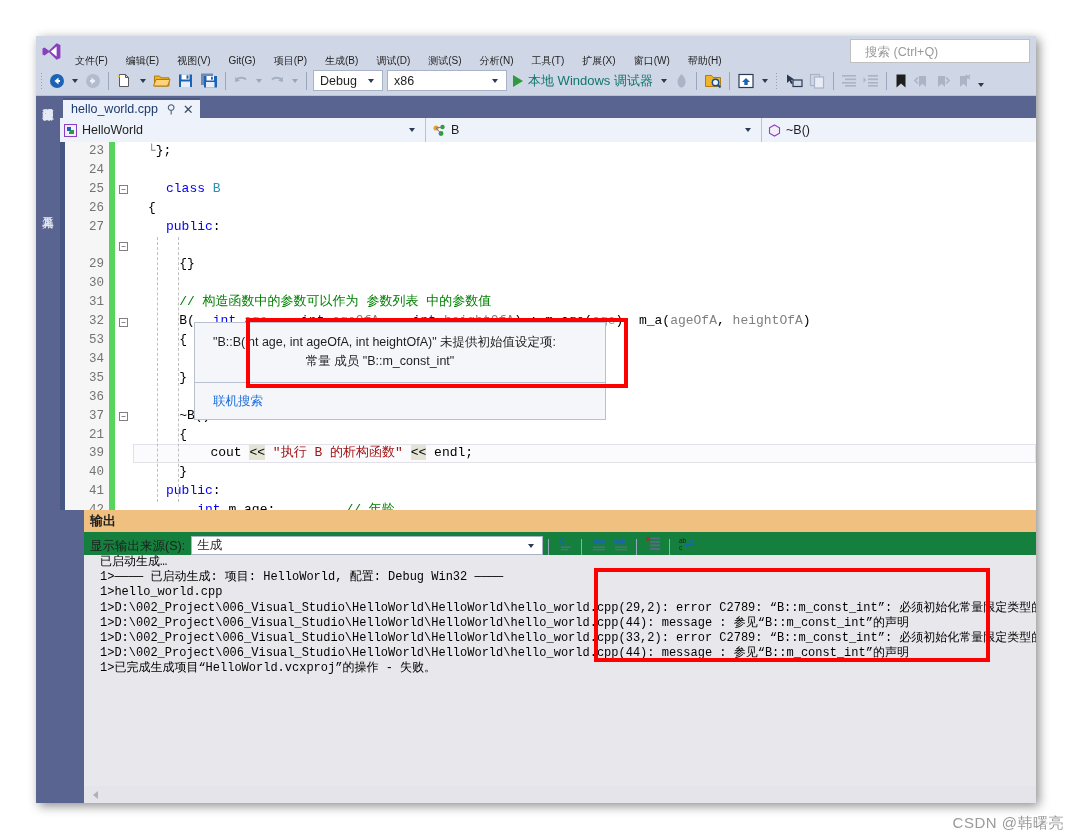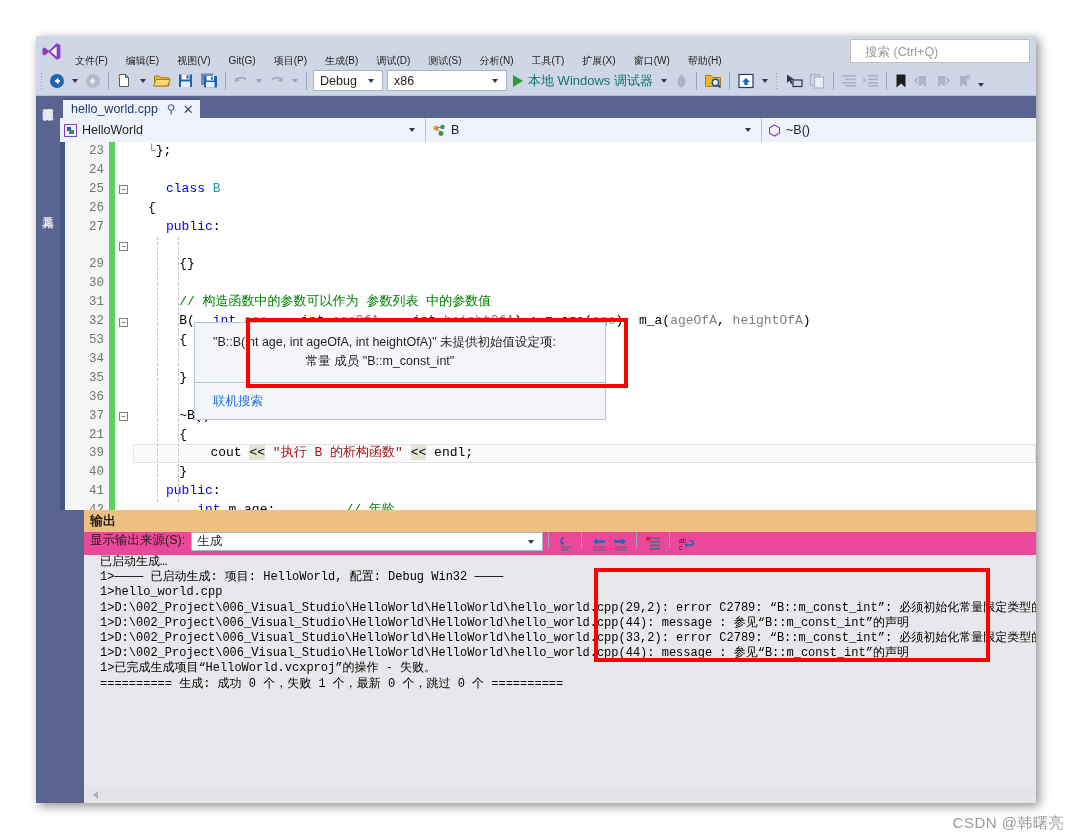--- a/index.html
+++ b/index.html
@@ -177,21 +177,21 @@
     border:4px solid #ff0000;box-sizing:border-box;pointer-events:none;z-index:31;
   }
 
   
   .outpane{position:absolute;left:24px;top:414px;width:976px;height:294px;background:#eef2fb;}
   .out-title{
     height:22px;background:#f0c080;display:flex;align-items:center;
     padding-left:6px;font-size:13px;color:#1e1e1e;font-weight:bold;
   }
   .out-toolbar{
-    height:23px;background:#ec4899;display:flex;align-items:flex-start;
+    height:23px;background:#15803d;display:flex;align-items:flex-end;
     border-bottom:1px solid #c8cfdd;
   }
   .out-lbl{font-size:12.5px;color:#1e1e1e;padding:0 6px 0 6px;white-space:nowrap;}
   .out-combo{
     width:352px;height:19px;background:#ffffff;border:1px solid #a9b3c7;
     display:flex;align-items:center;justify-content:space-between;
     font-size:12.5px;color:#1e1e1e;padding:0 4px 0 5px;box-sizing:border-box;
   }
   .ot-sep{width:1px;height:16px;background:#9aa6bd;margin:0 5px;}
   .ot-btn{width:22px;height:23px;display:flex;align-items:center;justify-content:center;cursor:default;}
@@ -641,21 +641,20 @@
 
           <div class="out-body">
             <div class="oline">已启动生成…</div>
             <div class="oline">1&gt;———— 已启动生成: 项目: HelloWorld, 配置: Debug Win32 ————</div>
             <div class="oline">1&gt;hello_world.cpp</div>
             <div class="oline">1&gt;D:\002_Project\006_Visual_Studio\HelloWorld\HelloWorld\hello_world.cpp(29,2): error C2789: “B::m_const_int”: 必须初始化常量限定类型的对象</div>
             <div class="oline">1&gt;D:\002_Project\006_Visual_Studio\HelloWorld\HelloWorld\hello_world.cpp(44): message : 参见“B::m_const_int”的声明</div>
             <div class="oline">1&gt;D:\002_Project\006_Visual_Studio\HelloWorld\HelloWorld\hello_world.cpp(33,2): error C2789: “B::m_const_int”: 必须初始化常量限定类型的对象</div>
             <div class="oline">1&gt;D:\002_Project\006_Visual_Studio\HelloWorld\HelloWorld\hello_world.cpp(44): message : 参见“B::m_const_int”的声明</div>
             <div class="oline">1&gt;已完成生成项目“HelloWorld.vcxproj”的操作 - 失败。</div>
-            <div class="oline">========== 生成: 成功 0 个，失败 1 个，最新 0 个，跳过 0 个 ==========</div>
           </div>
 
           <div class="redbox-out" style="left:510px;top:58px;width:396px;height:94px;"></div>
 
           <div class="out-hscroll">
             <span class="hs-arrow"></span>
           </div>
         </div>
 
       </div>

